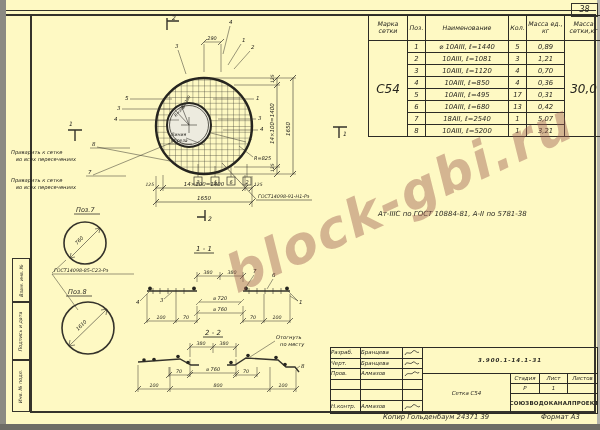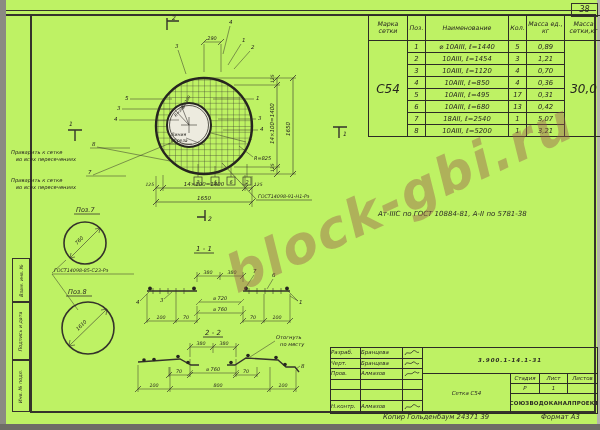--- a/index.html
+++ b/index.html
@@ -1,17 +1,17 @@
 <!DOCTYPE html>
 <html><head>
 <meta charset="utf-8">
 <style>
   html,body{margin:0;padding:0;}
   body{width:600px;height:430px;font-family:"DejaVu Sans",sans-serif;}
-  .sheet{position:relative;width:600px;height:430px;background:#bef264;overflow:hidden;color:#2b2a24;}
+  .sheet{position:relative;width:600px;height:430px;background:#fef9c3;overflow:hidden;color:#2b2a24;}
   .abs{position:absolute;}
   .edge-l{left:0;top:0;width:6px;height:430px;background:#8b8a82;}
   .edge-r{left:597px;top:0;width:3px;height:430px;background:#b5b4ac;}
   .edge-b{left:0;top:424px;width:600px;height:6px;background:#6e6d66;}
   .frame{background:#35332b;}
   .pagebox{left:571px;top:3px;width:25px;height:12px;border:1.2px solid #35332b;font-size:8px;font-style:italic;text-align:center;line-height:12px;}
   
   table.spec{position:absolute;left:368px;top:15px;width:228px;border-collapse:collapse;table-layout:fixed;
              font-size:6.8px;font-style:italic;text-align:center;color:#26251f;}
   table.spec td{border:1.1px solid #2c2b25;padding:0;height:11px;overflow:hidden;white-space:nowrap;}
@@ -78,21 +78,21 @@
     <tr>
       <td rowspan="8" class="bigcell">С54</td>
       <td>1</td>
       <td>⌀ 10АIII, ℓ=1440</td>
       <td>5</td>
       <td>0,89</td>
       <td rowspan="8" class="bigcell">30,0</td>
     </tr>
     <tr>
           <td>2</td>
-          <td>10АIII, ℓ=1454</td>
+          <td>10АIII, ℓ=1081</td>
           <td>3</td>
           <td>1,21</td>
         </tr>
     <tr>
           <td>3</td>
           <td>10АIII, ℓ=1120</td>
           <td>4</td>
           <td>0,70</td>
         </tr>
     <tr>

